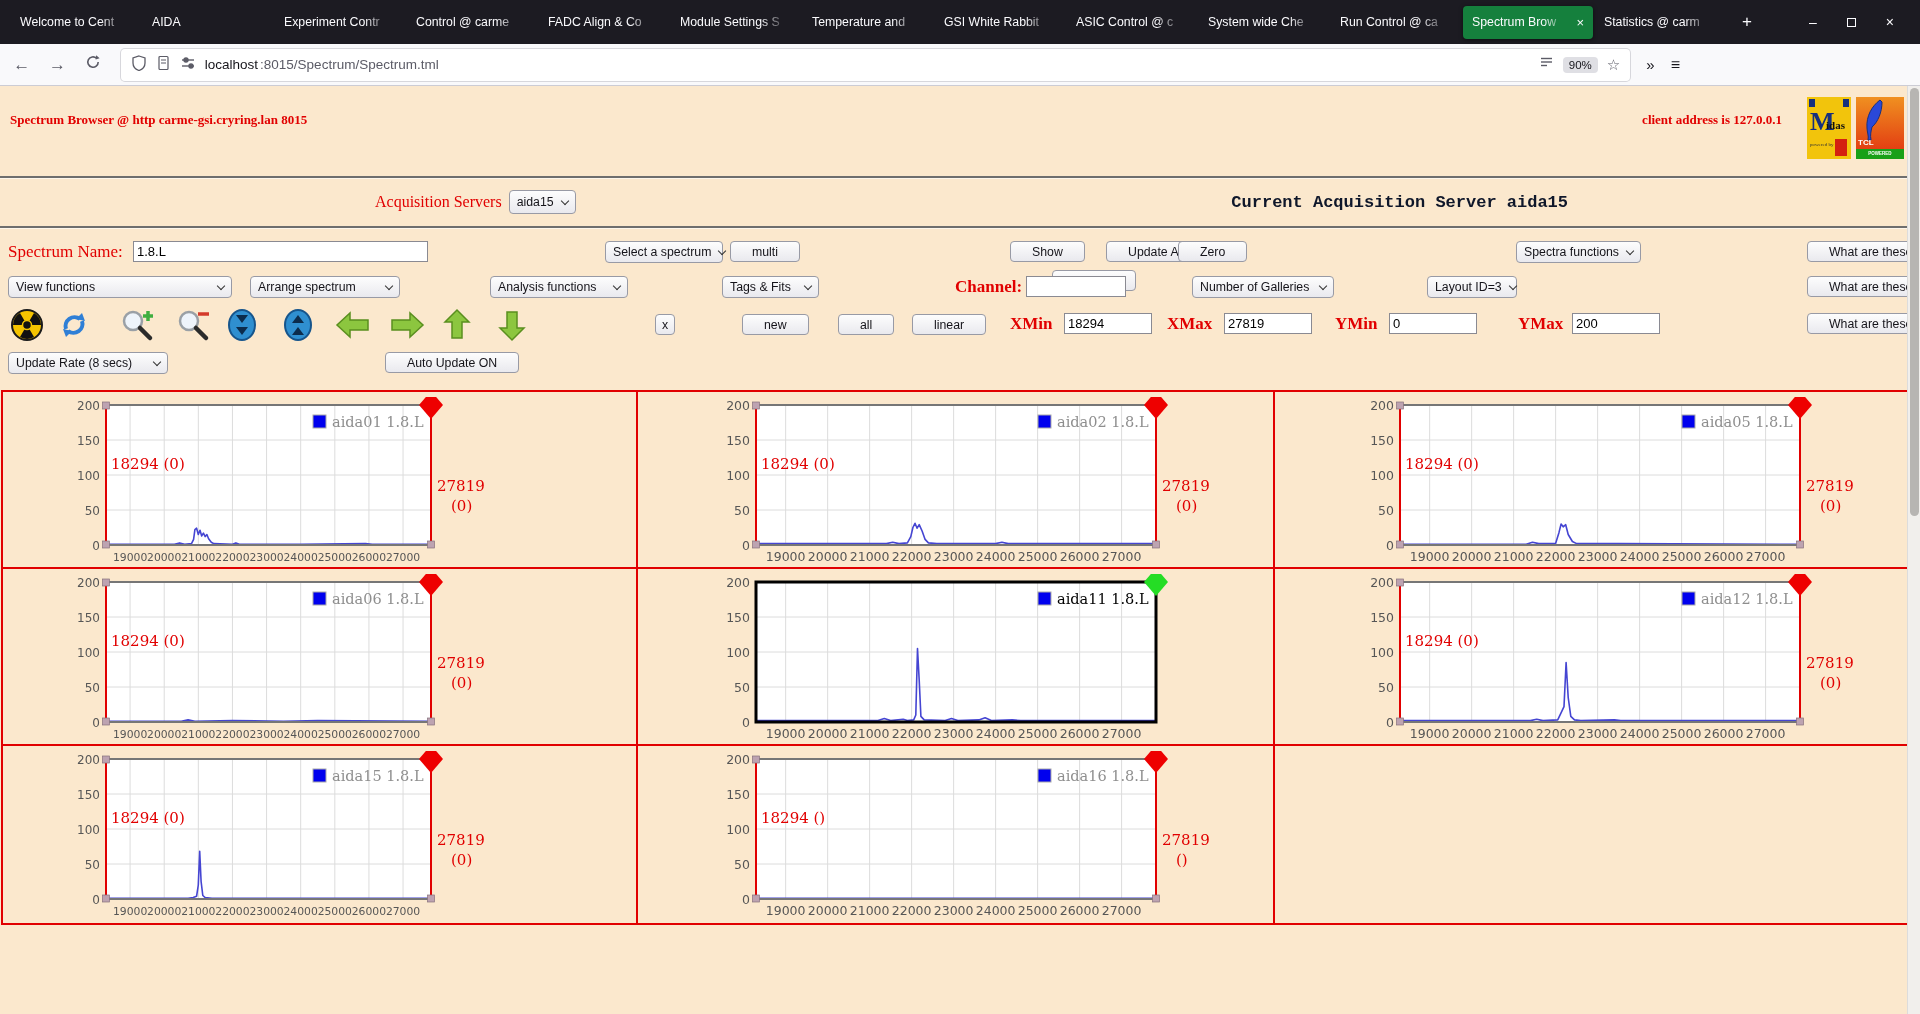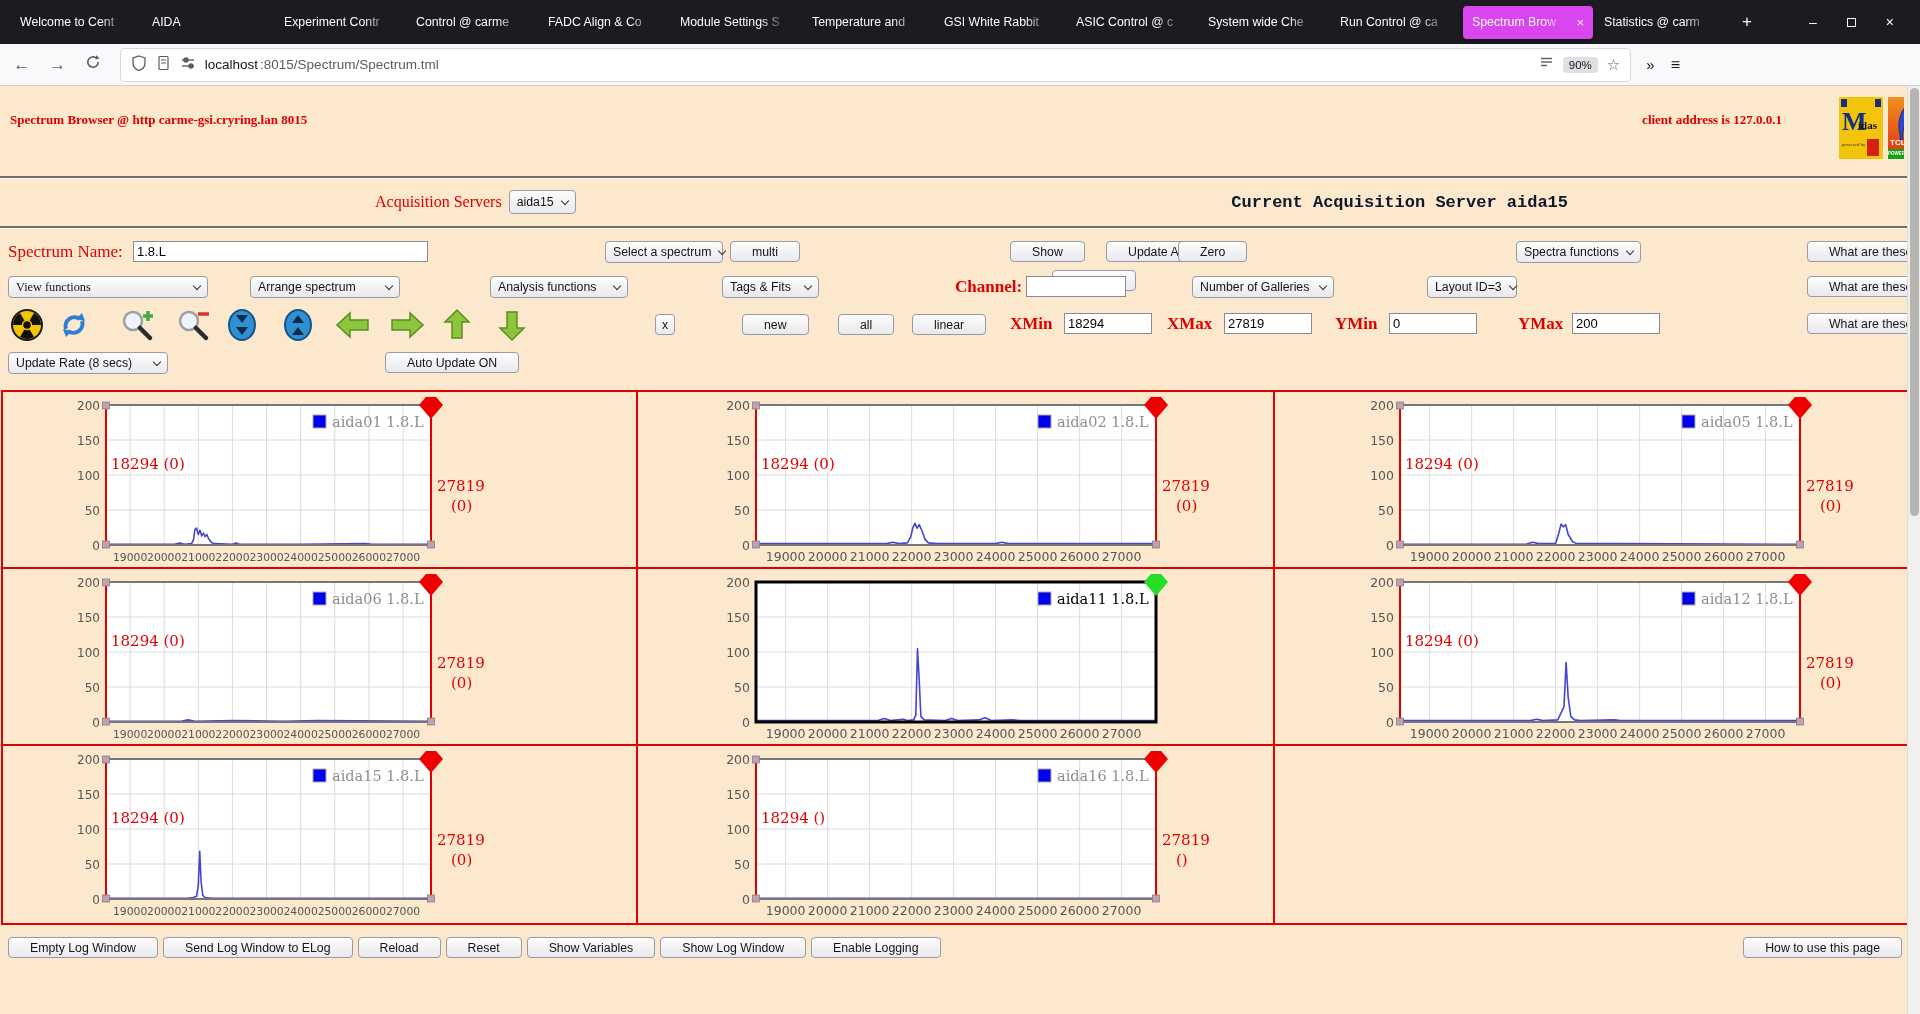--- a/index.html
+++ b/index.html
@@ -6,21 +6,21 @@
 body { width:1920px; height:1014px; overflow:hidden; background:#fbe8cd;
        font-family:"Liberation Sans", sans-serif; position:relative; }
 
 
 .tabbar { height:44px; background:#1c1b22; display:flex; align-items:center; padding:0 10px; }
 .tab { width:130px; height:33px; margin:0 1px; border-radius:4px; color:#fbfbfe;
        font-size:12.3px; display:flex; align-items:center; padding:0 9px; flex:none; }
 .tlbl { overflow:hidden; white-space:nowrap; flex:1;
         -webkit-mask-image:linear-gradient(to right,#000 72%,transparent 96%);
         mask-image:linear-gradient(to right,#000 72%,transparent 96%); }
-.tab.active { background:#d946ef; box-shadow:0 1px 4px rgba(0,0,0,.5);align-items:center; }
+.tab.active { background:#15803d; box-shadow:0 1px 4px rgba(0,0,0,.5);align-items:center; }
 .tclose { margin-left:5px; font-size:13px; color:#fbfbfe; }
 .newtab { width:26px; height:26px; display:flex; align-items:center; justify-content:center;
           color:#fbfbfe; font-size:17px; margin-left:8px; border-radius:4px; }
 .winctl { margin-left:auto; display:flex; align-items:center; gap:30px; padding-right:16px; color:#fbfbfe; }
 .winctl .glyph { font-size:14px; }
 .maxbox { width:9px; height:9px; border:1.5px solid #fbfbfe; display:inline-block; }
 
 .urlbar { height:42px; background:#f9f9fb; border-bottom:1px solid #ccccd4;
           display:flex; align-items:center; padding:0 12px; gap:16px; }
 .navic { font-size:17px; color:#5b5b66; width:20px; text-align:center; }
@@ -44,21 +44,21 @@
 .client { margin-right:128px; }
 .logos { position:absolute; right:16px; top:11px; display:flex; gap:5px; }
 .midas { width:44px; height:62px; background:#f2c40c; position:relative; overflow:hidden;
          font-family:"Liberation Serif",serif; }
 .midas .shl { position:absolute; width:6px; height:8px; background:#16307e; top:2px; }
 .midas .m  { position:absolute; left:3px; top:10px; font-size:26px; font-weight:bold; color:#16307e; }
 .midas .idas { position:absolute; left:19px; top:22px; font-size:11px; font-weight:bold; color:#111; }
 .midas .pw { position:absolute; left:3px; bottom:12px; font-size:5px; color:#333; }
 .midas .rb { position:absolute; right:4px; bottom:3px; width:12px; height:17px; background:#d42010;
              color:#fff; font-size:4px; text-align:center; line-height:17px; }
-.tcl { width:16px; height:62px; background:linear-gradient(180deg,#f09020,#e03010); position:relative; overflow:hidden; }
+.tcl { width:48px; height:62px; background:linear-gradient(180deg,#f09020,#e03010); position:relative; overflow:hidden; }
 .tcl .feat { position:absolute; left:2px; top:1px; }
 .tcl .t { position:absolute; left:2px; bottom:12px; color:#fff; font-weight:bold; font-size:8px; }
 .tcl .pow { position:absolute; left:0; bottom:0; width:100%; height:10px; background:#18a018;
             color:#fff; font-size:4.5px; text-align:center; line-height:10px; font-weight:bold; }
 
 hr.div { border:0; height:2px; background:#6e6e6e; box-shadow:0 1px 0 rgba(255,255,255,.6); }
 
 .acq-row { height:48px; display:flex; align-items:center; }
 .acq-left { margin-left:375px; display:flex; align-items:center; gap:7px; }
 .rser { font-family:"Liberation Serif",serif; font-size:16px; color:#e10000; }
@@ -259,21 +259,21 @@
     <span class="po btn" style="left:1010px;top:13px;">Show</span>
     <span class="po btn" style="left:1052px;top:13px;margin-top:29px;">Update</span>
     <span class="po btn" style="left:1106px;top:13px;">Update All</span>
     <span class="po btn" style="left:1178px;top:13px;">Zero</span>
     <span class="po sel" style="left:1516px;top:13px;width:125px;">
       <span>Spectra functions</span>
         <span class="chev"></span>
     </span>
     <span class="po btn" style="left:1807px;top:13px;">What are these?</span>
 
-    <span class="po sel" style="left:8px;top:48px;width:200px;font-family:Liberation Serif, serif;">
+    <span class="po sel" style="left:8px;top:48px;width:224px;">
       <span>View functions</span>
         <span class="chev"></span>
     </span>
     <span class="po sel" style="left:250px;top:48px;width:150px;">
       <span>Arrange spectrum</span>
         <span class="chev"></span>
     </span>
     <span class="po sel" style="left:490px;top:48px;width:138px;">
       <span>Analysis functions</span>
         <span class="chev"></span>
@@ -714,29 +714,17 @@
           <text x="321.6167979002625" y="164" class="tick" text-anchor="middle" font-size="12.5">25000</text>
           <text x="363.6115485564305" y="164" class="tick" text-anchor="middle" font-size="12.5">26000</text>
           <text x="405.60629921259846" y="164" class="tick" text-anchor="middle" font-size="12.5">27000</text>
           <text x="45" y="72" class="rl">18294 ()</text>
           <text x="446" y="94" class="rl">27819</text>
           <text x="460" y="114" class="rl">()</text>
         </svg></div>
       <div class="cell c2"></div>
     </div>
 
-  <div class="footer">
-    <span class="fbtns" style="display:flex;gap:5px;">
-        <span class="btn">Empty Log Window</span>
-        <span class="btn">Send Log Window to ELog</span>
-        <span class="btn">Reload</span>
-        <span class="btn">Reset</span>
-        <span class="btn">Show Variables</span>
-        <span class="btn">Show Log Window</span>
-        <span class="btn">Enable Logging</span>
-      </span>
-    <span class="btn helpbtn">How to use this page</span>
-  </div>
 
   <div class="scrollbar">
     <div class="thumb"></div>
   </div>
 </div>
 
 </body></html>

